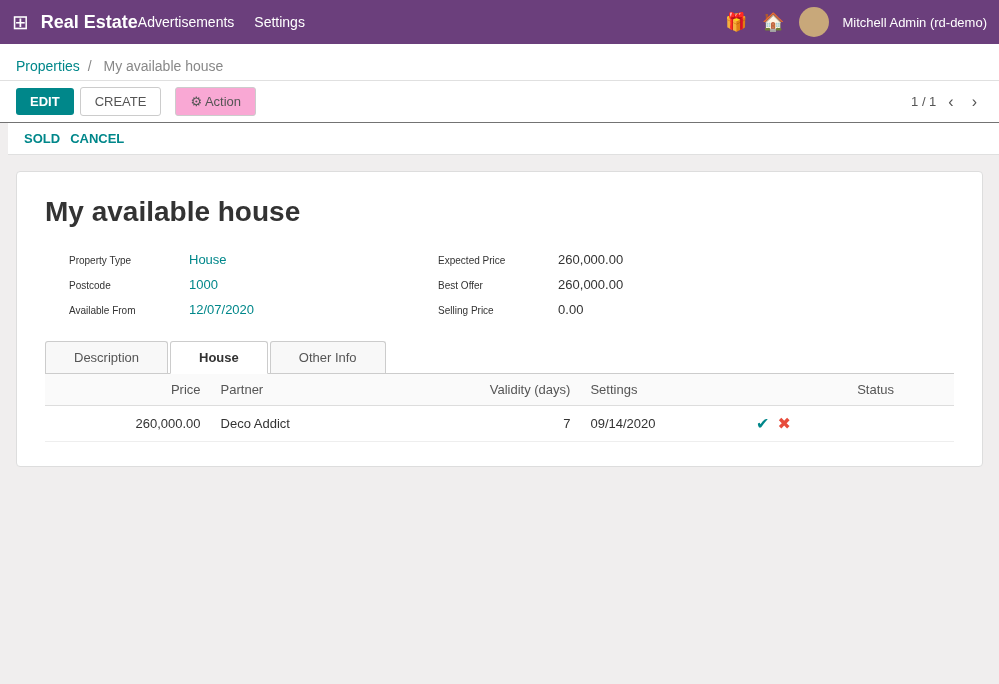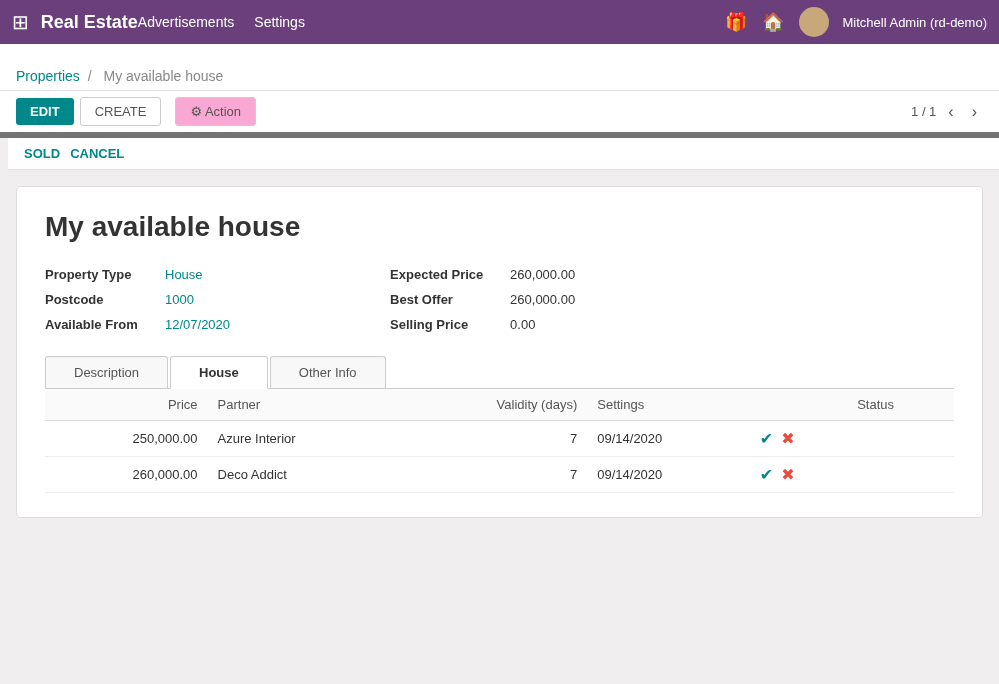--- a/index.html
+++ b/index.html
@@ -17,37 +17,37 @@
     .top-nav-grid { font-size: 20px; margin-right: 12px; cursor: pointer; }
     .top-nav-title { font-size: 18px; font-weight: bold; }
     .top-nav-links { display: flex; gap: 20px; flex: 1; }
     .top-nav-links a { color: white; text-decoration: none; font-size: 14px; }
     .top-nav-right { display: flex; align-items: center; gap: 14px; }
     .top-nav-icon { font-size: 18px; cursor: pointer; }
     .top-nav-user { font-size: 13px; }
 
     
     .breadcrumb {
-      padding: 24px 16px 6px;
+      padding: 14px 16px 6px;
       font-size: 14px;
       color: #555;
       background: white;
       border-bottom: 1px solid #e0e0e0;
     }
     .breadcrumb a { color: #00878a; text-decoration: none; }
     .breadcrumb span { color: #888; margin: 0 4px; }
 
     
     .action-bar {
       background: white;
       padding: 6px 16px;
       display: flex;
       align-items: center;
       gap: 6px;
-      border-bottom: 6px solid #737373;
+      border-bottom: 1px solid #737373;
     }
     .btn-edit {
       background: #00878a;
       color: white;
       border: none;
       padding: 6px 14px;
       font-size: 13px;
       font-weight: bold;
       cursor: pointer;
       border-radius: 3px;
@@ -144,24 +144,25 @@
       display: flex;
       flex-direction: column;
       gap: 10px;
     }
     .field-row {
       display: flex;
       align-items: baseline;
       gap: 10px;
     }
     .field-label {
-      font-weight: bold;
-      font-size: 13px;
+      font-weight: normal;
+      font-size: 10px;
       color: #333;
       min-width: 110px;
+      margin-left: 24px;
     }
     .field-value {
       color: #00878a;
       font-size: 13px;
     }
     .field-value-plain {
       color: #333;
       font-size: 13px;
     }
 
@@ -314,32 +315,20 @@
         <tr>
           <th class="right">Price</th>
           <th>Partner</th>
           <th class="right">Validity (days)</th>
           <th>Settings</th>
           <th style="text-align:right; padding-right: 60px;">Status</th>
         </tr>
       </thead>
       <tbody>
         <tr class="table-row">
-          <td class="right">250,000.00</td>
-          <td>Azure Interior</td>
-          <td class="right">7</td>
-          <td>09/14/2020</td>
-          <td>
-            <div class="icon-actions">
-              <span class="icon-check">✔</span>
-              <span class="icon-x">✖</span>
-            </div>
-          </td>
-        </tr>
-        <tr class="table-row">
           <td class="right">260,000.00</td>
           <td>Deco Addict</td>
           <td class="right">7</td>
           <td>09/14/2020</td>
           <td>
             <div class="icon-actions">
               <span class="icon-check">✔</span>
               <span class="icon-x">✖</span>
             </div>
           </td>

